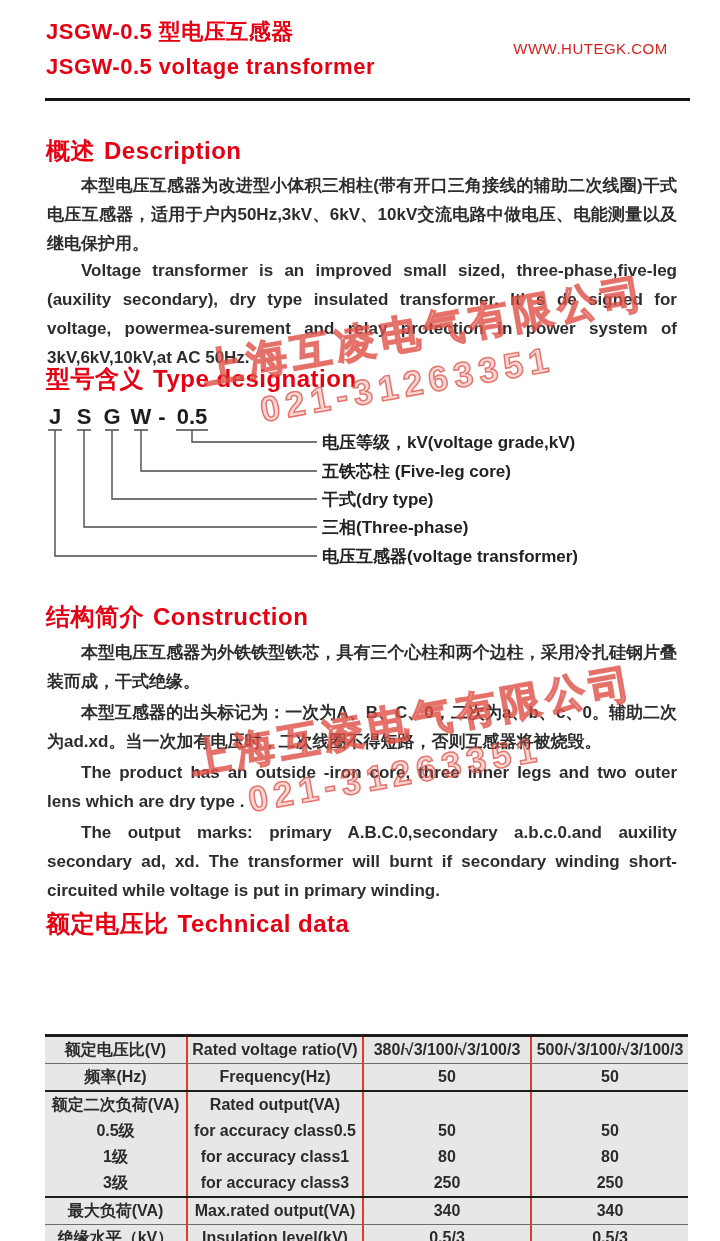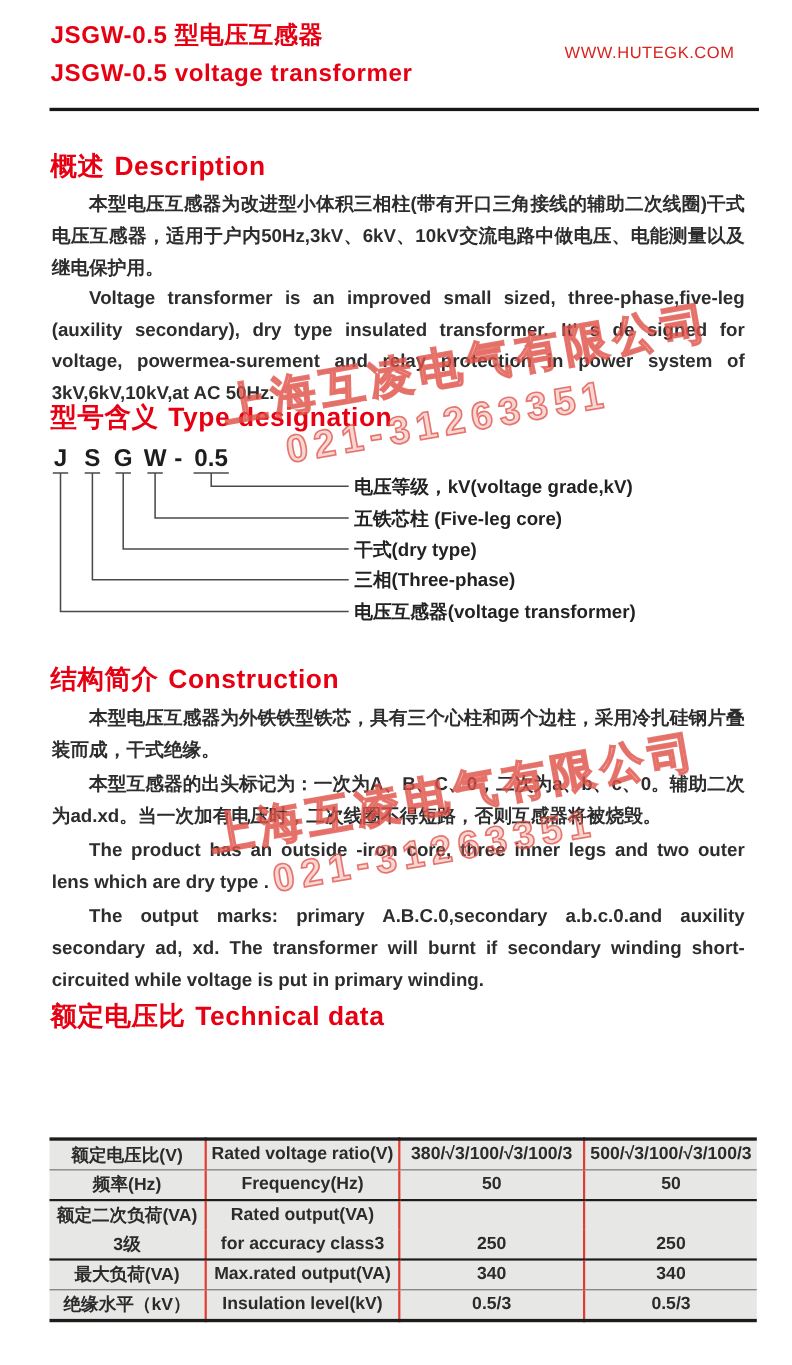--- a/index.html
+++ b/index.html
@@ -141,20 +141,32 @@
         <td>Frequency(Hz)</td>
         <td>50</td>
         <td>50</td>
       </tr>
       <tr>
         <td>额定二次负荷(VA)</td>
         <td>Rated output(VA)</td>
         <td></td>
         <td></td>
       </tr>
+      <tr>
+        <td>0.5级</td>
+        <td>for accuracy class0.5</td>
+        <td>50</td>
+        <td>50</td>
+      </tr>
+      <tr>
+        <td>1级</td>
+        <td>for accuracy class1</td>
+        <td>80</td>
+        <td>80</td>
+      </tr>
       <tr class="hb-thick">
         <td>3级</td>
         <td>for accuracy class3</td>
         <td>250</td>
         <td>250</td>
       </tr>
       <tr class="hb-thin">
         <td>最大负荷(VA)</td>
         <td>Max.rated output(VA)</td>
         <td>340</td>

